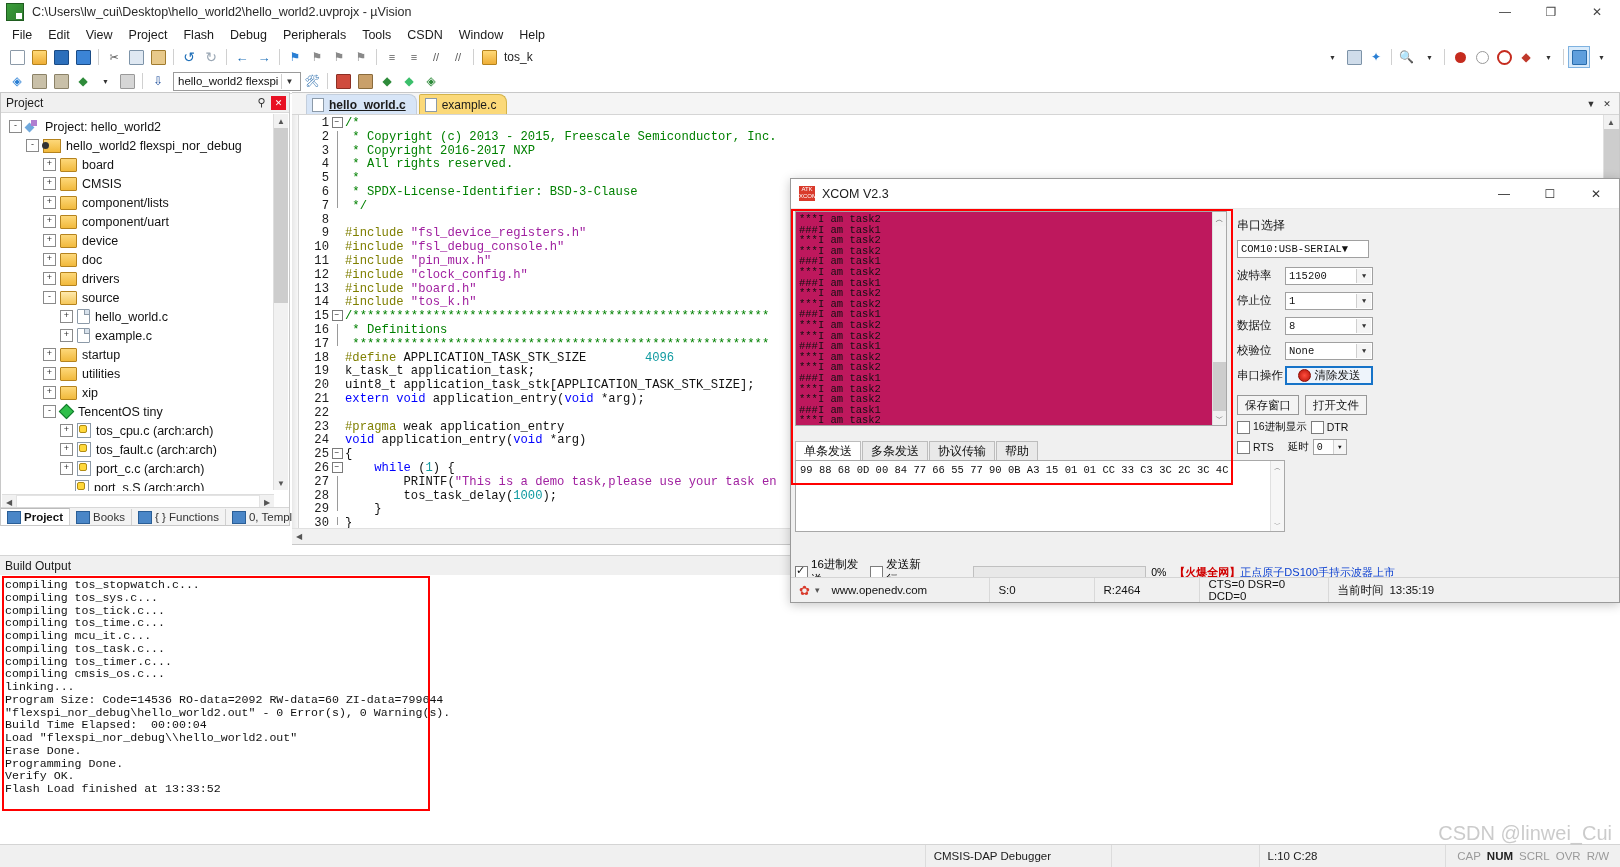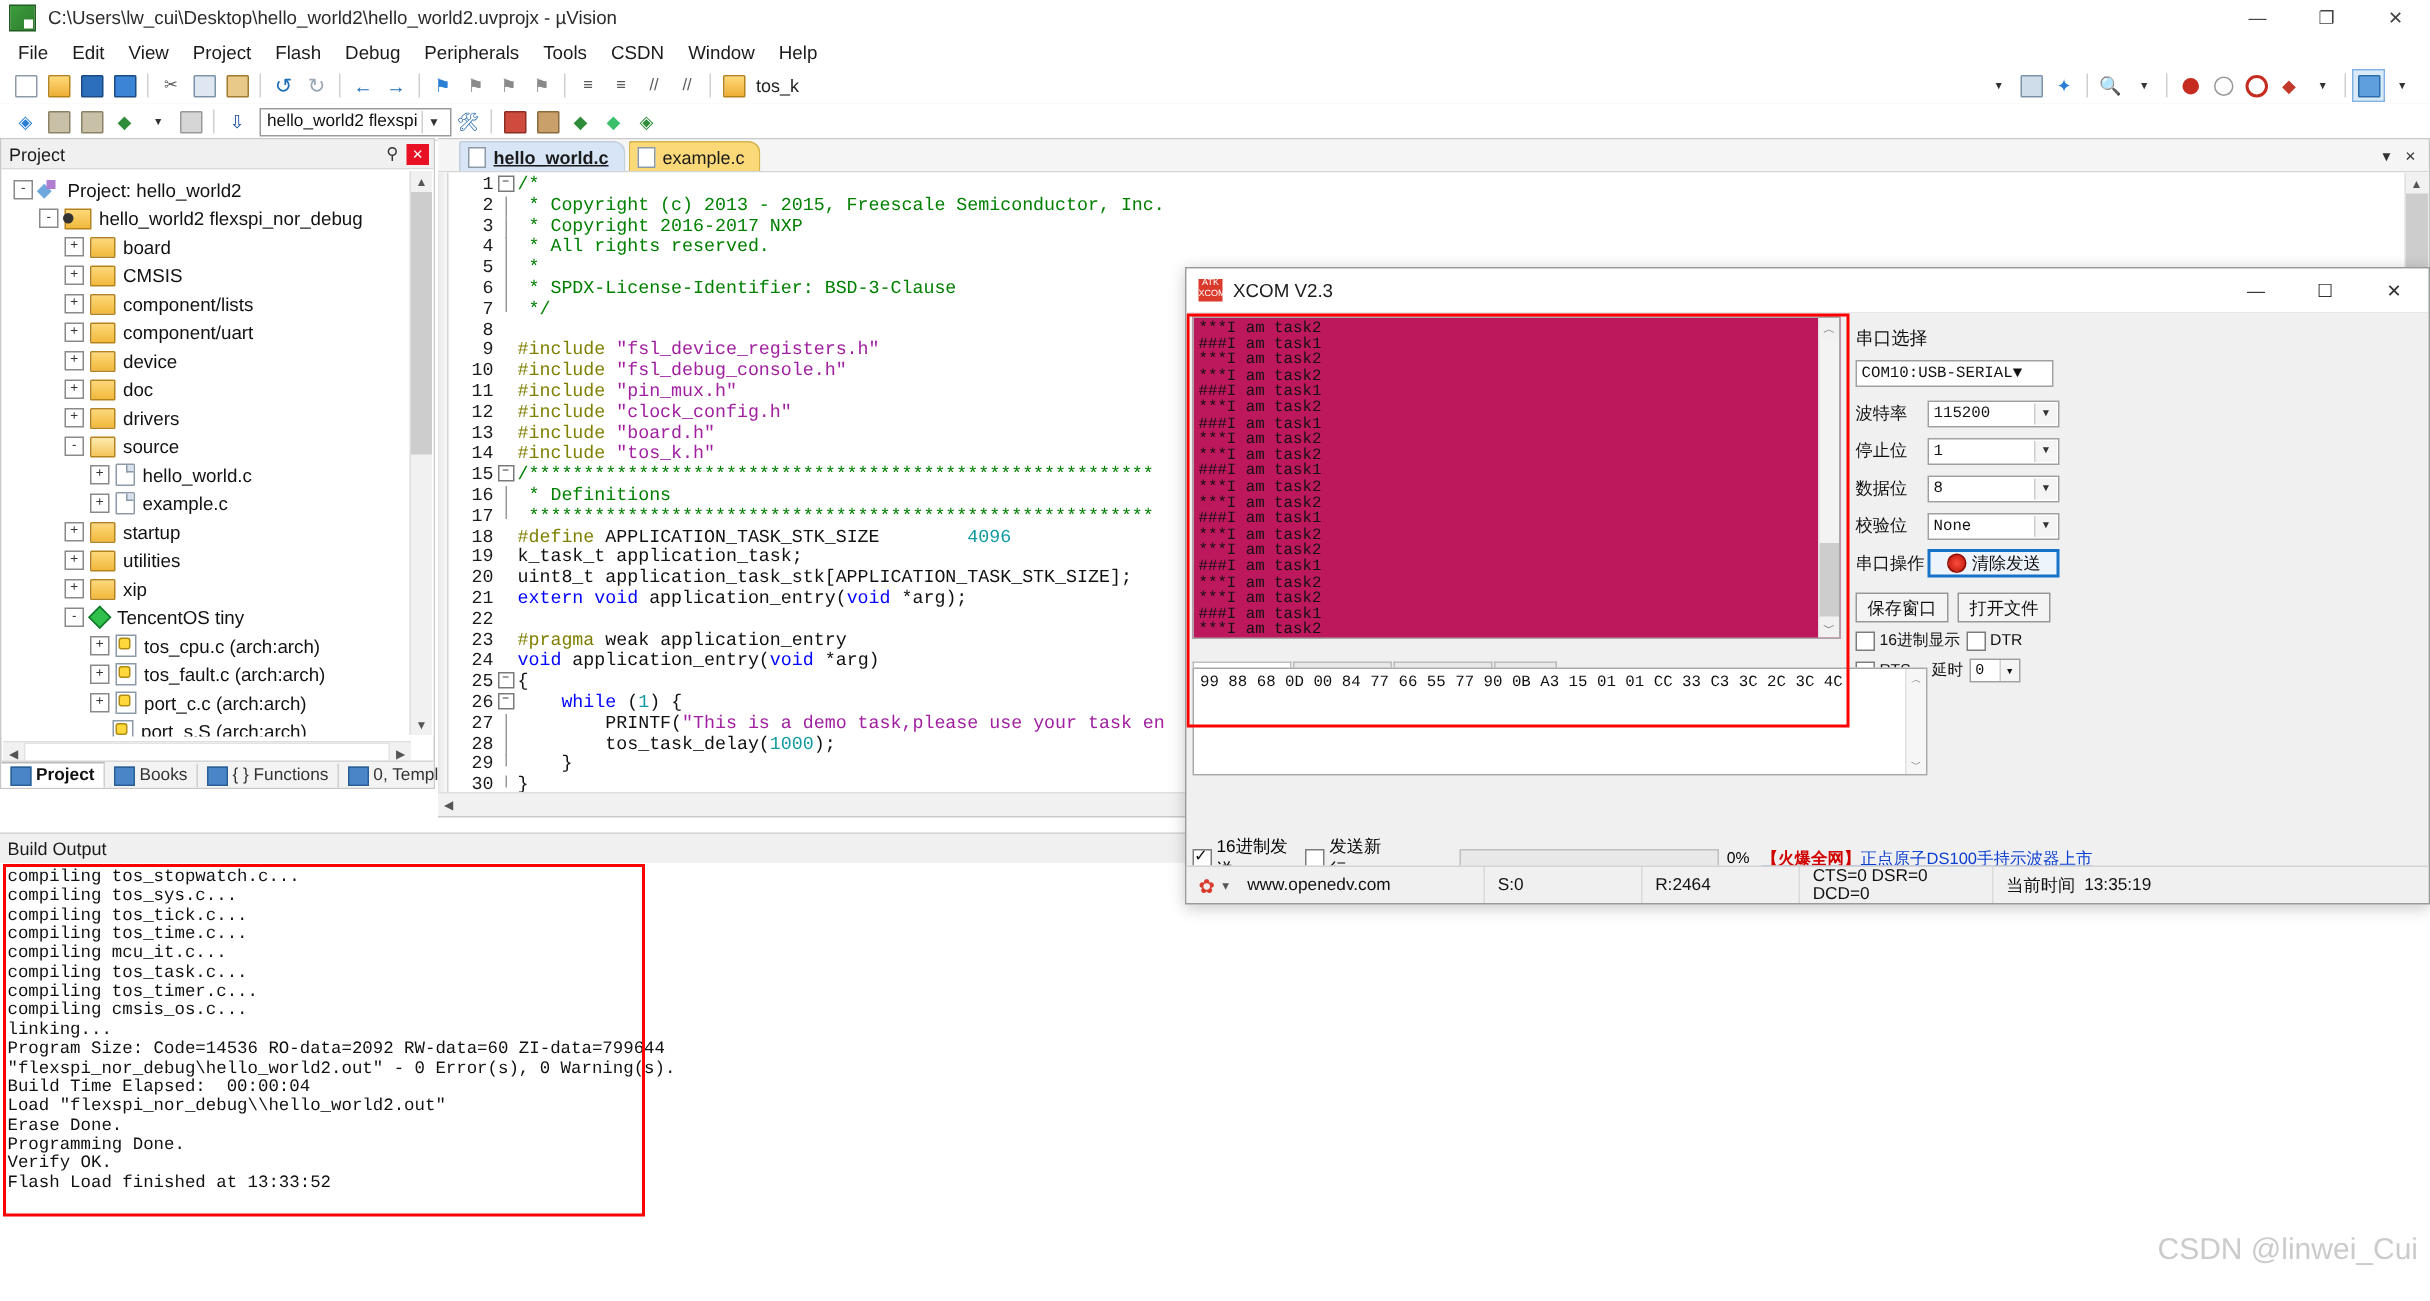--- a/index.html
+++ b/index.html
@@ -375,21 +375,21 @@
     position: absolute; left: 4px; top: 231px; display: flex; align-items: flex-end; height: 21px;
   }
   .xc-tab {
     height: 20px; padding: 0 8px; font-size: 12px; color: #111;
     display: flex; align-items: center; border: 1px solid #bcbcbc; border-bottom: none;
     background: #e9e9e9; margin-right: 1px; box-sizing: border-box;
   }
   .xc-tab.active { background: #fff; border-bottom: 1px solid #fff; font-weight: normal; }
 
   .xc-send {
-    position: absolute; left: 4px; top: 236px; width: 490px; height: 72px;
+    position: absolute; left: 4px; top: 251px; width: 490px; height: 72px;
     background: #fff; border: 1px solid #a8a8a8; box-sizing: border-box; overflow: hidden;
   }
   .xc-send-text {
     padding: 3px 0 0 4px; font-family: "Liberation Mono", monospace; font-size: 10.5px; color: #111;
     white-space: pre-wrap; line-height: 12px;
   }
   .xc-send-sb {
     position: absolute; right: 0; top: 0; bottom: 0; width: 13px; background: #f6f6f6;
     border-left: 1px solid #e0e0e0; display: flex; flex-direction: column; justify-content: space-between;
   }
@@ -966,15 +966,29 @@
         <div class="xs-cell" style="border-right:none">
           <span>当前时间</span>
           <span style="margin-left:6px">13:35:19</span>
         </div>
       </div>
 
       <div class="xc-redbox"></div>
     </div>
   </div>
 
+  <div class="statusbar">
+    <div class="sb-cell" style="width:160px;border-right:none"></div>
+    <div class="sb-cell" style="width:840px;border-right:none"></div>
+    <div class="sb-cell" style="width:190px;border-left:1px solid #dcdcdc">CMSIS-DAP Debugger</div>
+    <div class="sb-cell" style="width:146px"></div>
+    <div class="sb-cell" style="width:190px">L:10 C:28</div>
+    <div class="sb-cell" style="border-right:none" id="status-flags">
+        <span class="sb-flag">CAP</span>
+        <span class="sb-flag on">NUM</span>
+        <span class="sb-flag">SCRL</span>
+        <span class="sb-flag">OVR</span>
+        <span class="sb-flag">R/W</span>
+      </div>
+  </div>
 
   <div class="watermark">CSDN @linwei_Cui</div>
 </div>
 
 </body></html>

